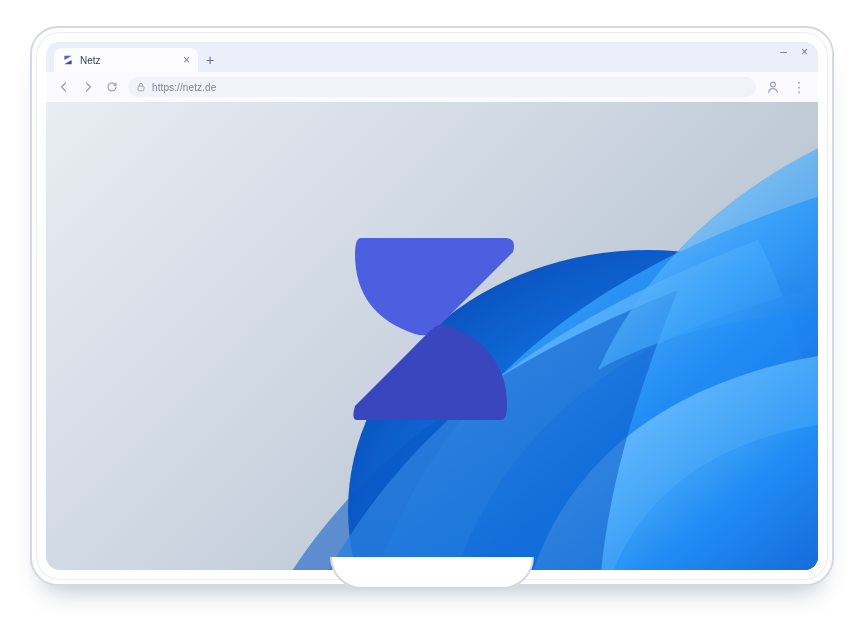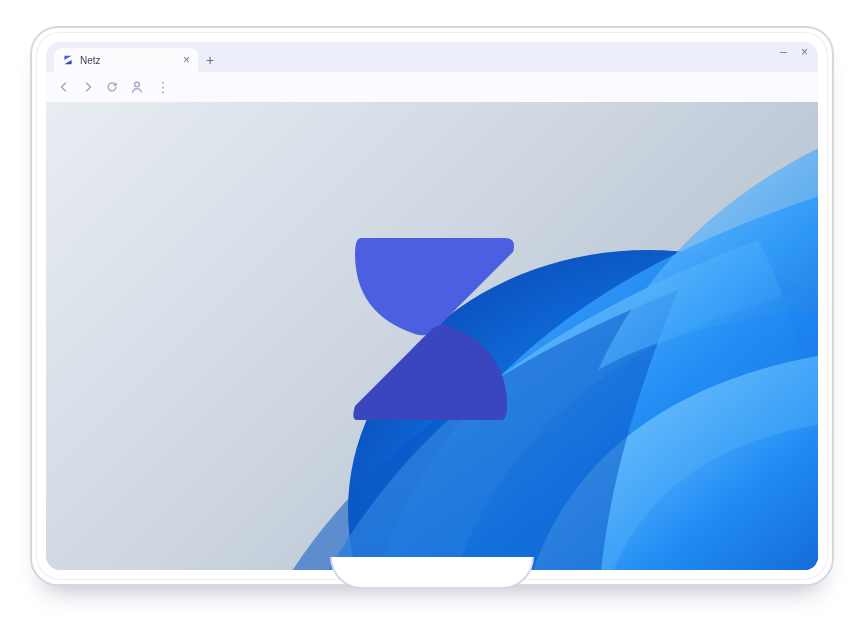--- a/index.html
+++ b/index.html
@@ -108,20 +108,29 @@
           <svg width="12" height="12" viewBox="0 0 12 12" fill="none">
               <path d="M4.5 2 8.5 6l-4 4" stroke-width="1.3" stroke-linecap="round" stroke-linejoin="round"></path>
             </svg>
         </span>
         <span class="tbtn">
           <svg width="12" height="12" viewBox="0 0 12 12" fill="none">
               <path d="M9.5 4A4 4 0 1 0 10 6" stroke-width="1.2" stroke-linecap="round"></path>
               <path d="M10 2v2.2H7.8" stroke-width="1.2" stroke-linecap="round" stroke-linejoin="round"></path>
             </svg>
         </span>
+        <div class="addr">
+          <span class="lock">
+            <svg width="10" height="10" viewBox="0 0 12 12">
+                <rect x="2.5" y="5" width="7" height="5.5" rx="1.2" fill="none" stroke="#9b9fb4" stroke-width="1.1"></rect>
+                <path d="M4 5V3.6a2 2 0 0 1 4 0V5" fill="none" stroke="#9b9fb4" stroke-width="1.1"></path>
+              </svg>
+          </span>
+          <span class="url">https://netz.de</span>
+        </div>
         <span class="profile">
           <svg width="14" height="14" viewBox="0 0 14 14">
               <circle cx="7" cy="4.6" r="2.4" fill="none" stroke="#97a0c8" stroke-width="1.2"></circle>
               <path d="M2.6 12.2c.8-2.4 2.4-3.5 4.4-3.5s3.6 1.1 4.4 3.5" fill="none" stroke="#97a0c8" stroke-width="1.2" stroke-linecap="round"></path>
             </svg>
         </span>
         <span class="menu">⋮</span>
       </div>
 
       <div class="viewport">

